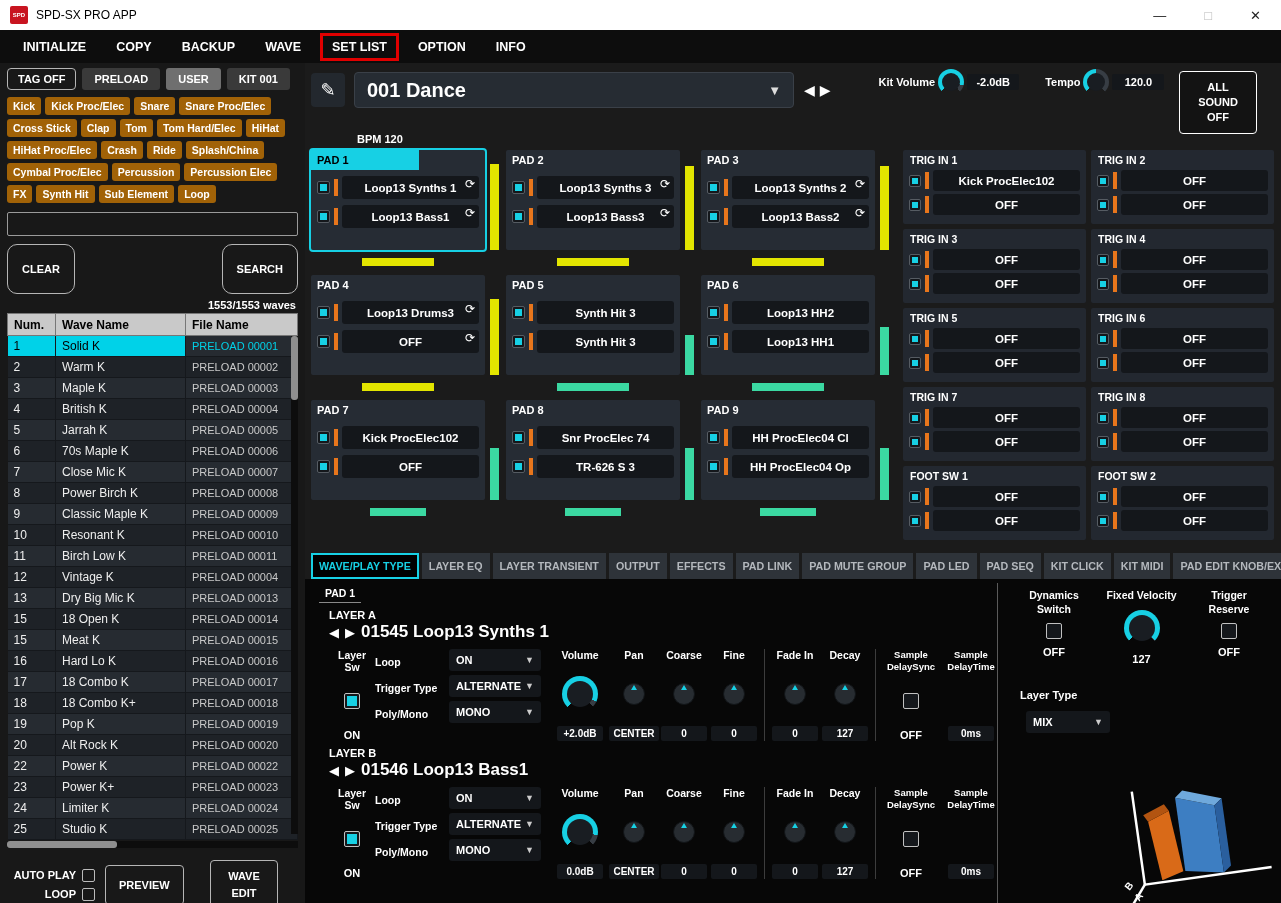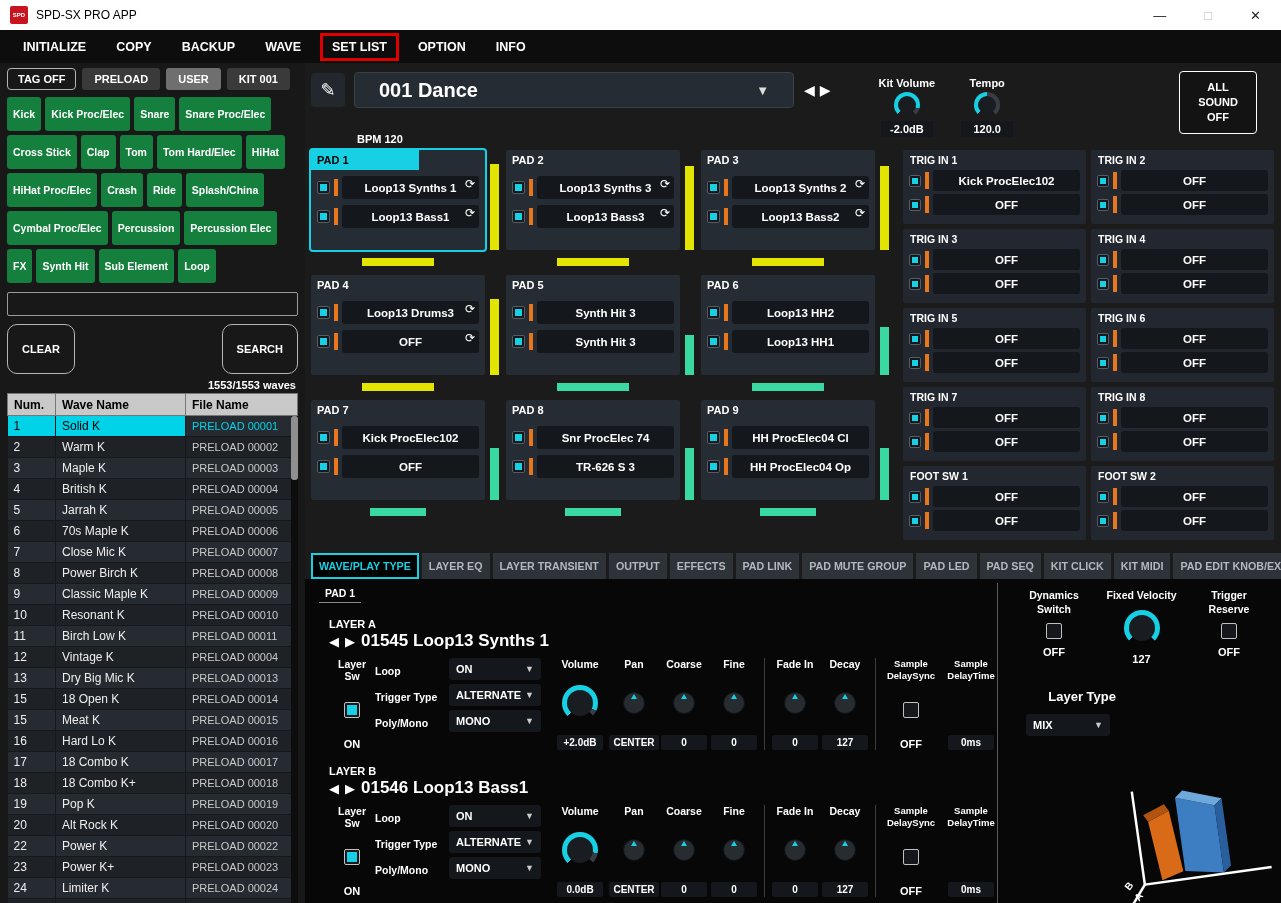--- a/index.html
+++ b/index.html
@@ -20,21 +20,21 @@
   .main { display:flex; height:840px; }
 
   
   .sidebar { width:305px; background:#181818; padding:5px 7px 0; flex-shrink:0; overflow:hidden; }
   .top-btns { display:flex; gap:6px; align-items:flex-start; }
   .btn-outline { border:1px solid #b5b5b5; border-radius:4px; color:#fff; font-weight:bold; font-size:11px; padding:4px 10px; background:transparent; }
   .btn-outline.sm { padding:18px 14px; border-radius:10px; }
   .bank-btn { border-radius:3px; color:#fff; font-weight:bold; font-size:11px; padding:5px 12px; background:#3a3a3a; }
   .bank-btn.active { background:#6f6f6f; }
   .tags { display:flex; flex-wrap:wrap; gap:4px; margin-top:7px; }
-  .tag { background:#15803d; border-radius:3px; color:#fff; font-weight:bold; font-size:10.5px; padding:11px 6px; white-space:nowrap; }
+  .tag { background:#a16207; border-radius:3px; color:#fff; font-weight:bold; font-size:10.5px; padding:3px 6px; white-space:nowrap; }
   .search-box { margin-top:9px; width:100%; height:24px; background:#181818; border:1px solid #9a9a9a; border-radius:2px; color:#fff; font-size:12px; padding:0 6px; outline:none; font-family:"Liberation Sans",sans-serif; }
   .sb-row { display:flex; justify-content:space-between; margin-top:8px; }
   .wave-count { text-align:right; color:#fff; font-size:11px; font-weight:bold; margin:5px 2px 2px; }
   .table-wrap { position:relative; margin-top:1px; }
   .wtable { width:100%; border-collapse:collapse; table-layout:fixed; }
   .wtable th { background:#c9c9c9; color:#000; font-size:12px; font-weight:bold; text-align:left; padding:0 6px; height:22px; border:1px solid #777; }
   th.c-num { width:48px; } th.c-wave { width:130px; }
   .wtable td { font-size:12px; color:#eee; padding:0 6px; height:20px; line-height:20px; border-right:1px solid #15181c; border-bottom:1px solid #15181c; overflow:hidden; white-space:nowrap; }
   tr.wrow:nth-child(odd) { background:#262b31; }
   tr.wrow:nth-child(even) { background:#1e2227; }
@@ -49,25 +49,25 @@
   .chk-col { display:flex; flex-direction:column; gap:6px; }
   .chk-line { display:flex; align-items:center; gap:6px; color:#fff; font-weight:bold; font-size:11px; justify-content:flex-end; width:88px; }
   .checkbox { width:13px; height:13px; border:1px solid #bbb; background:#181818; display:inline-block; border-radius:2px; flex-shrink:0; }
   .preview-btn { border:1px solid #b5b5b5; border-radius:4px; color:#fff; font-weight:bold; font-size:11px; padding:13px 13px; background:#181818; }
   .wave-edit-btn { border:1px solid #b5b5b5; border-radius:4px; color:#fff; font-weight:bold; font-size:11px; padding:7px 10px; background:#181818; text-align:center; width:68px; line-height:1.5; margin-left:auto; margin-right:20px; }
 
   
   .content { flex:1; background:#1b1b1b; padding:6px 8px 0 6px; position:relative; overflow:hidden; }
   .kit-header { display:flex; align-items:flex-start; height:62px; position:relative; }
   .pencil-box { width:34px; height:34px; background:#23282e; border-radius:4px; display:flex; align-items:center; justify-content:center; color:#fff; font-size:18px; margin-top:4px; }
-  .kit-name-box { width:440px; height:36px; background:#262c33; border:1px solid #3a4048; border-radius:4px; display:flex; align-items:center; padding:0 24px; margin-left:9px; margin-top:3px; }
+  .kit-name-box { width:440px; height:36px; background:#262c33; border:1px solid #3a4048; border-radius:4px; display:flex; align-items:center; padding:0 12px; margin-left:9px; margin-top:3px; }
   .kit-name { color:#fff; font-weight:bold; font-size:20px; flex:1; }
   .kit-caret { color:#ddd; font-size:13px; }
   .kit-nav { display:flex; gap:5px; color:#fff; font-size:14px; margin:13px 0 0 10px; }
-  .knob-group { display:flex; flex-direction:column; align-items:center; gap:3px; margin-top:8px; }
+  .knob-group { display:flex; flex-direction:row; align-items:center; gap:3px; margin-top:0; }
   .knob-group .glabel { color:#fff; font-weight:bold; font-size:11px; }
   .kg1 { margin-left:48px; } .kg2 { margin-left:26px; }
   .asof-btn { position:absolute; right:16px; top:2px; width:78px; border:1px solid #fff; border-radius:4px; background:#131313; color:#fff; font-weight:bold; font-size:11px; text-align:center; padding:8px 12px; line-height:1.35; }
   .bpm-label { color:#fff; font-weight:bold; font-size:11px; margin:2px 0 5px 46px; }
 
   
   .knob { position:relative; border-radius:50%;
     background:conic-gradient(from 225deg, #17d0e4 0deg var(--deg,200deg), #373d44 var(--deg,200deg) 270deg, rgba(0,0,0,0) 270deg 360deg); }
   .knob::after { content:""; position:absolute; inset:5px; background:#191d22; border-radius:50%; }
   .knob.k26 { width:26px; height:26px; } .knob.k26::after { inset:4px; }
@@ -109,21 +109,21 @@
 
   
   .tabs { display:flex; gap:3px; margin-top:13px; align-items:stretch; }
   .tab { background:#2e3339; color:#b4b8bd; font-weight:bold; font-size:10.7px; padding:7px 7px; display:flex; align-items:center; white-space:nowrap; }
   .tab.active { background:#000000; color:#17d0e4; border:2px solid #17d0e4; padding:5px 6px; }
 
   
   .edit-panel { background:#070707; display:flex; height:330px; margin:0 -8px 0 -6px; padding:4px 0 0 6px; }
   .pad-edit-left { width:682px; flex-shrink:0; }
   .pad-tag { color:#fff; font-weight:bold; font-size:10.5px; padding:2px 6px 3px; border-bottom:1px solid #888; display:inline-block; margin-left:8px; }
-  .layer-sec { display:flex; margin-top:15px; }
+  .layer-sec { display:flex; margin-top:6px; }
   .layer-colorbar { width:4px; margin:2px 0; }
   .layer-body { flex:1; padding-left:18px; }
   .layer-name { color:#fff; font-weight:bold; font-size:11px; }
   .layer-title-row { display:flex; align-items:center; gap:6px; margin-top:1px; }
   .nav-ar { color:#fff; font-size:13px; }
   .layer-wave-title { color:#fff; font-weight:bold; font-size:17px; }
   .layer-controls { display:flex; margin-top:7px; align-items:flex-start; }
   .col { display:flex; flex-direction:column; align-items:center; }
   .klabel { color:#fff; font-weight:bold; font-size:10.5px; text-align:center; }
   .klabel.two { font-size:9.5px; width:54px; line-height:1.25; }
@@ -139,21 +139,21 @@
   .knob-col.wide { width:58px; }
   .ds-col { width:60px; height:92px; justify-content:space-between; }
   .vsep { width:1px; background:#3c3c3c; align-self:stretch; margin:0 5px; }
 
   .pad-edit-right { flex:1; border-left:1px solid #5a5a5a; margin-left:4px; padding:6px 10px 0 14px; position:relative; }
   .right-row { display:flex; justify-content:space-between; padding:0 6px; }
   .rcol { display:flex; flex-direction:column; align-items:center; gap:7px; width:72px; }
   .rlabel { color:#fff; font-weight:bold; font-size:10.5px; text-align:center; line-height:1.3; }
   .rval { color:#fff; font-weight:bold; font-size:11px; }
   .layer-type-block { margin-top:24px; width:96px; margin-left:8px; }
-  .layer-type-label { color:#fff; font-weight:bold; font-size:13px; text-align:right; margin-bottom:10px; }
+  .layer-type-label { color:#fff; font-weight:bold; font-size:11px; text-align:left; margin-bottom:10px; }
   .dd.lt { width:84px; margin:0 auto; }
   .graphic { position:absolute; right:8px; bottom:6px; }
 </style>
 </head>
 <body>
 
 <div class="titlebar">
   <div class="app-logo">SPD</div>
   <div class="app-title">SPD-SX PRO APP</div>
   <div class="win-controls">

